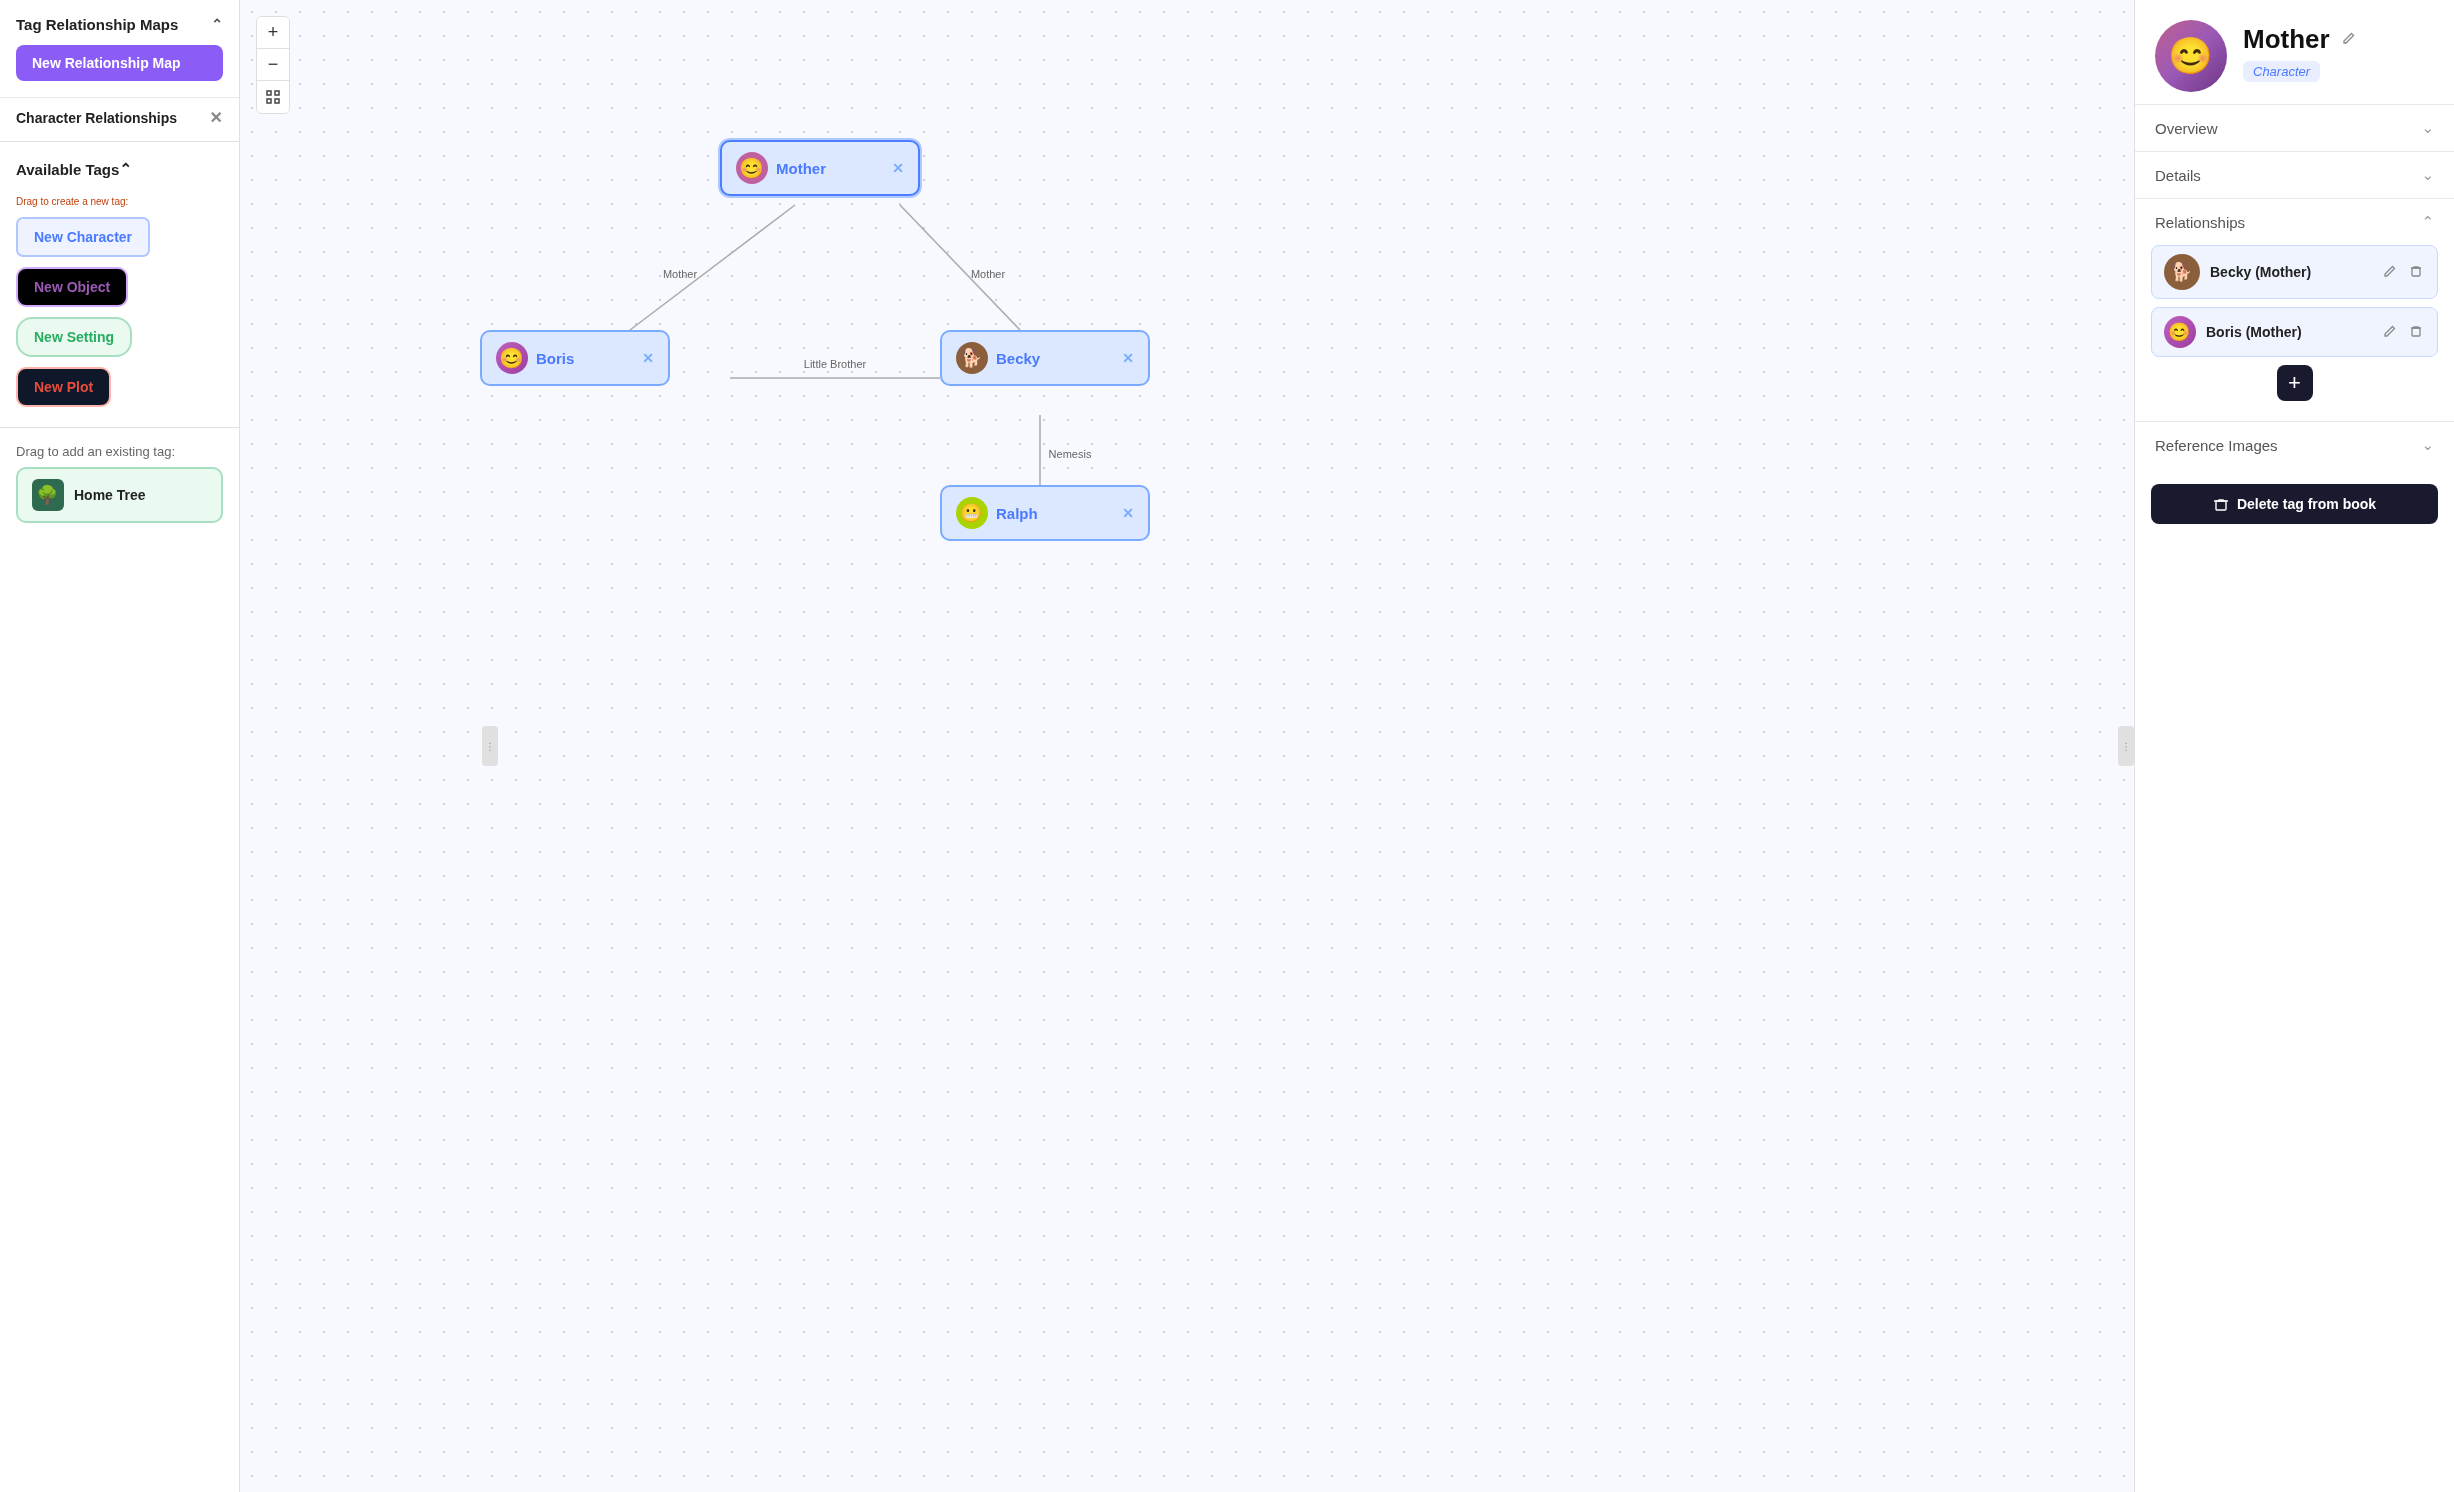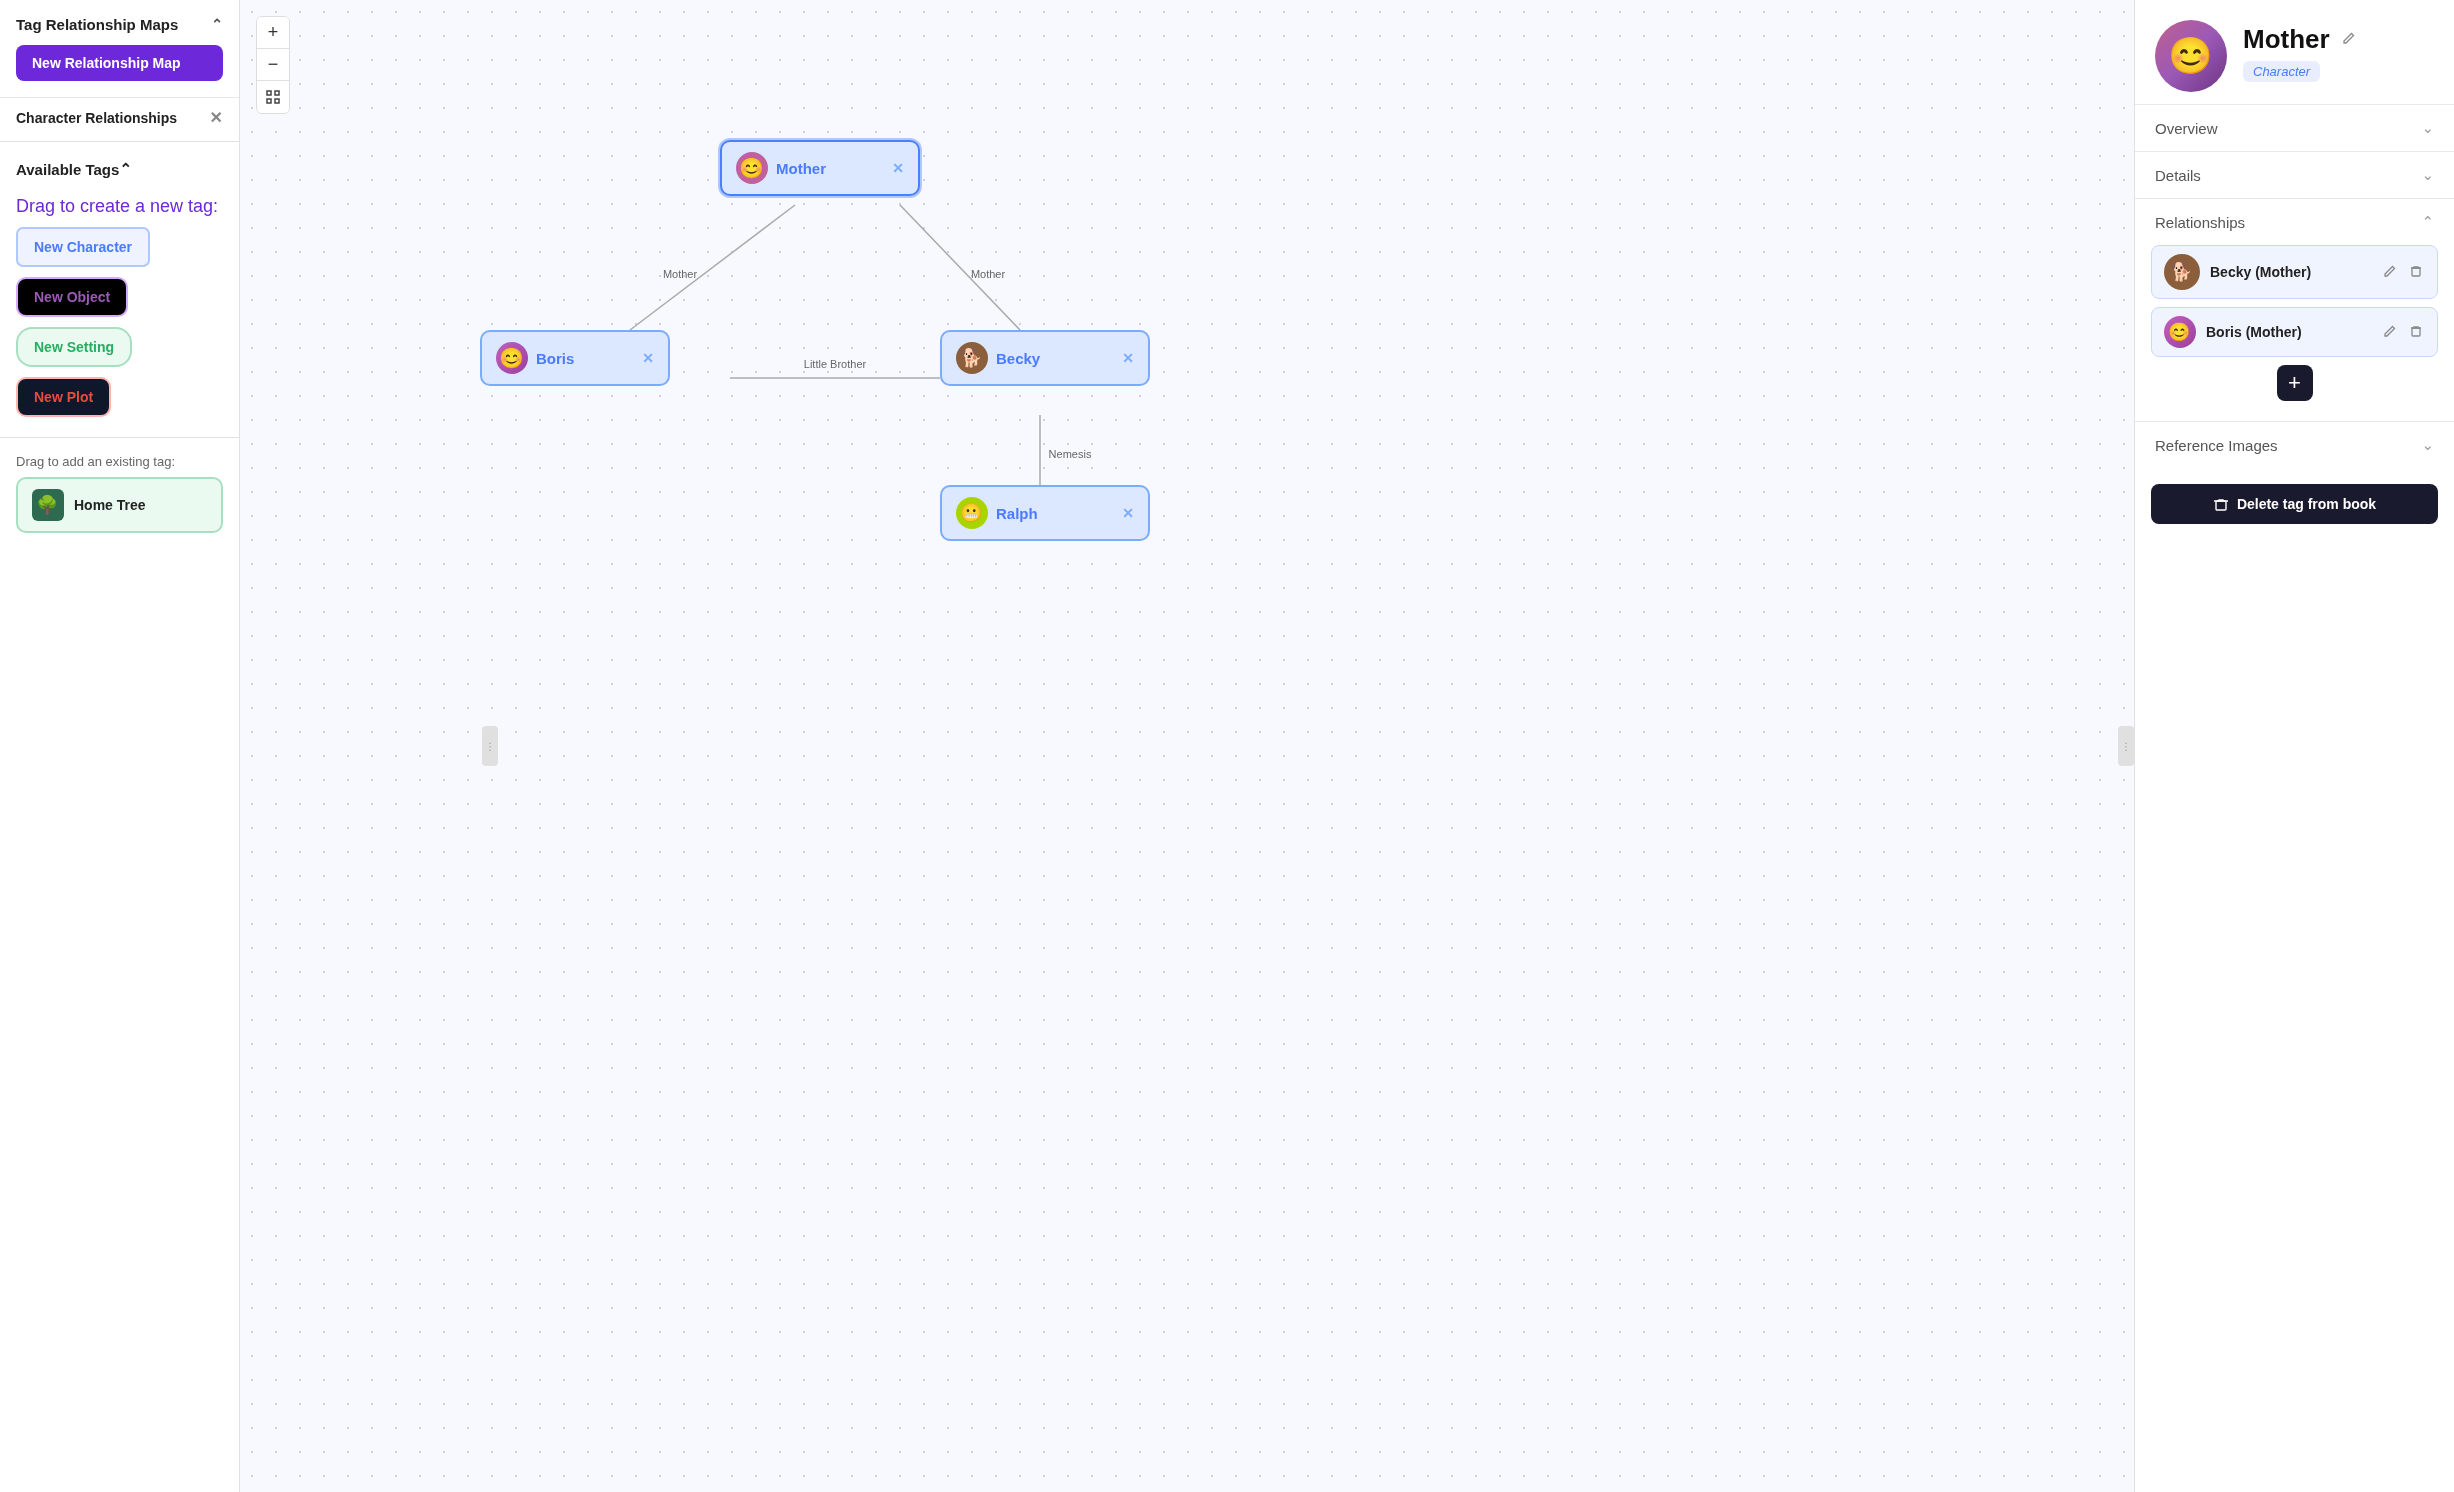--- a/index.html
+++ b/index.html
@@ -31,21 +31,21 @@
       font-weight: 700;
       font-size: 15px;
       color: #222;
     }
     .sidebar-section-header .chevron {
       font-size: 14px;
       color: #555;
     }
     .new-rel-map-btn {
       margin: 0 16px 16px;
-      background: #6d28d9;
+      background: #8b5cf6;
       color: #fff;
       border: none;
       border-radius: 8px;
       padding: 10px 16px;
       font-size: 14px;
       font-weight: 600;
       cursor: pointer;
       width: calc(100% - 32px);
       text-align: left;
     }
@@ -73,22 +73,22 @@
       display: flex;
       align-items: center;
       justify-content: flex-start;
       padding: 14px 16px 10px;
       font-weight: 700;
       font-size: 15px;
       color: #222;
     }
     .drag-hint {
       padding: 8px 16px 10px;
-      color: #6d28d9;
-      font-size: 18px;
+      color: #c2410c;
+      font-size: 10px;
     }
     .tags-list {
       display: flex;
       flex-direction: column;
       gap: 10px;
       padding: 0 16px 16px;
     }
     .tag-pill {
       border-radius: 10px;
       padding: 10px 16px;

